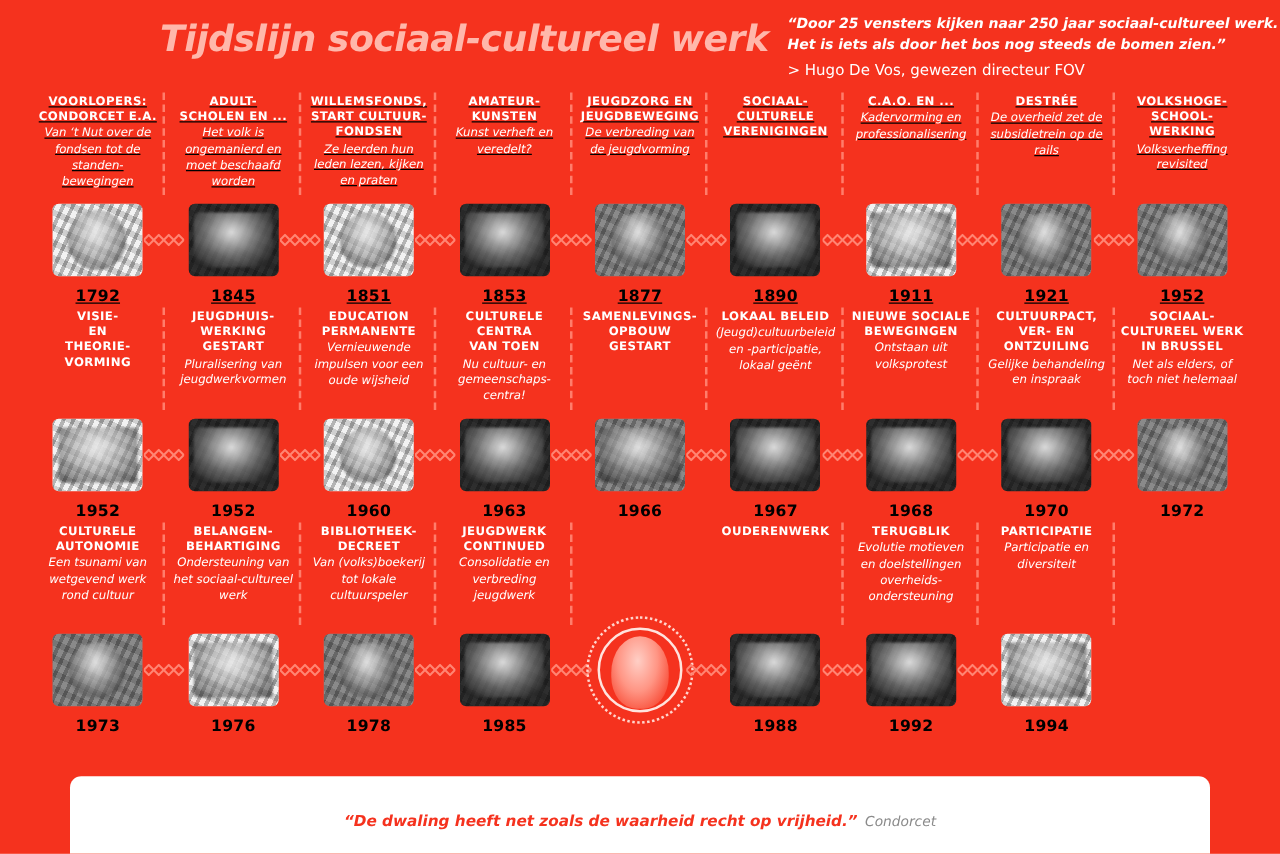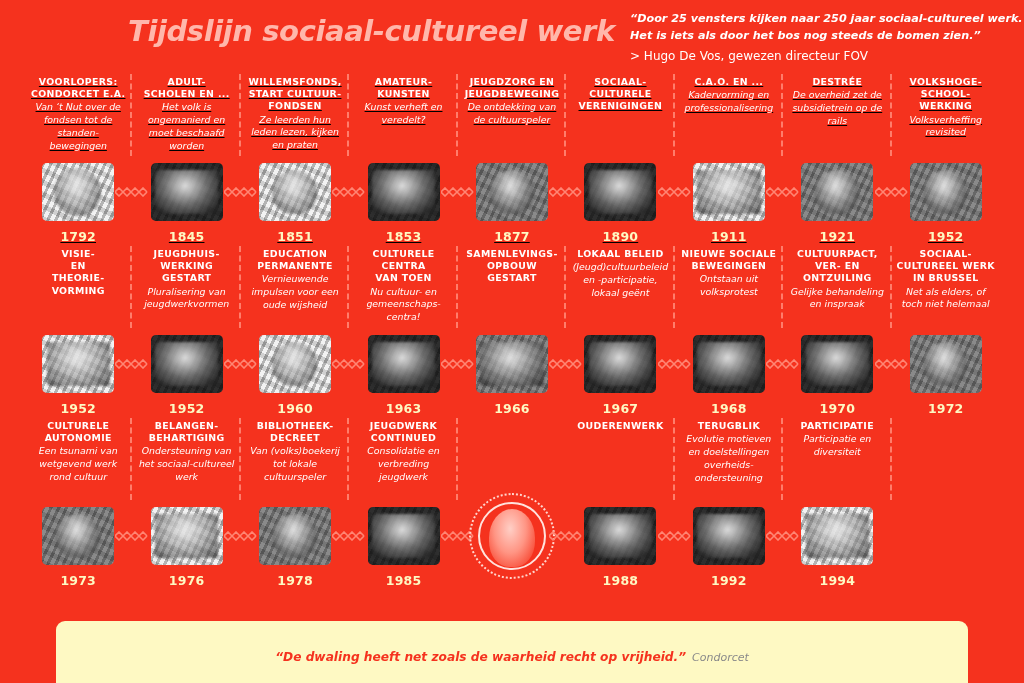--- a/index.html
+++ b/index.html
@@ -85,21 +85,21 @@
   .photo.seal-img::after { border-radius:50%; left:16%; top:8%; width:66%; height:84%; }
 
   
   .chain {
     position:absolute; top:50%; transform:translateY(-50%);
     height:10px; pointer-events:none;
   }
   .chain svg { display:block; }
 
   .year {
-    font-size:12.5px; font-weight:bold; color:#fef9c3;
+    font-size:12.5px; font-weight:bold; color:#000000;
     text-align:center; margin-top:1px; letter-spacing:0.2px;
   }
   .yearrow { display:flex; width:100%; }
   .ycell { width:11.111%; text-align:center; }
 
   
   .seal {
     width:86px; height:86px; border-radius:50%;
     position:relative; display:flex; align-items:center; justify-content:center;
   }
@@ -113,21 +113,21 @@
   }
   .seal .head {
     width:46px; height:58px; border-radius:50% 50% 44% 44%;
     background:radial-gradient(ellipse at 46% 34%, #ffcfc6 0%, #ff9584 45%, #f7402a 88%);
     margin-top:4px;
   }
 
   
   .footer {
     position:absolute; left:56px; right:56px; bottom:0; height:62px;
-    background:#fef9c3; border-radius:9px 9px 0 0;
+    background:#ffffff; border-radius:9px 9px 0 0;
     display:flex; align-items:center; justify-content:center;
   }
   .footer-inner { display:flex; align-items:baseline; gap:6px; margin-top:10px; }
   .fq { font-size:12.2px; font-weight:bold; font-style:italic; color:#f5321e; }
   .fa { font-size:11px; font-style:italic; color:#8a8a8a; }
 </style>
 </head>
 <body>
 
 <div class="header">
@@ -162,21 +162,21 @@
         </div>
         <div class="cell">
           <div class="txtbox">
             <div class="hd">AMATEUR-<br>KUNSTEN</div>
             <div class="sub">Kunst verheft en veredelt?</div>
           </div>
         </div>
         <div class="cell">
           <div class="txtbox">
             <div class="hd">JEUGDZORG EN<br>JEUGDBEWEGING</div>
-            <div class="sub">De ontdekking van de cultuurspeler</div>
+            <div class="sub">De verbreding van de jeugdvorming</div>
           </div>
         </div>
         <div class="cell">
           <div class="txtbox">
             <div class="hd">SOCIAAL-<br>CULTURELE<br>VERENIGINGEN</div>
             <div class="sub"></div>
           </div>
         </div>
         <div class="cell">
           <div class="txtbox">

